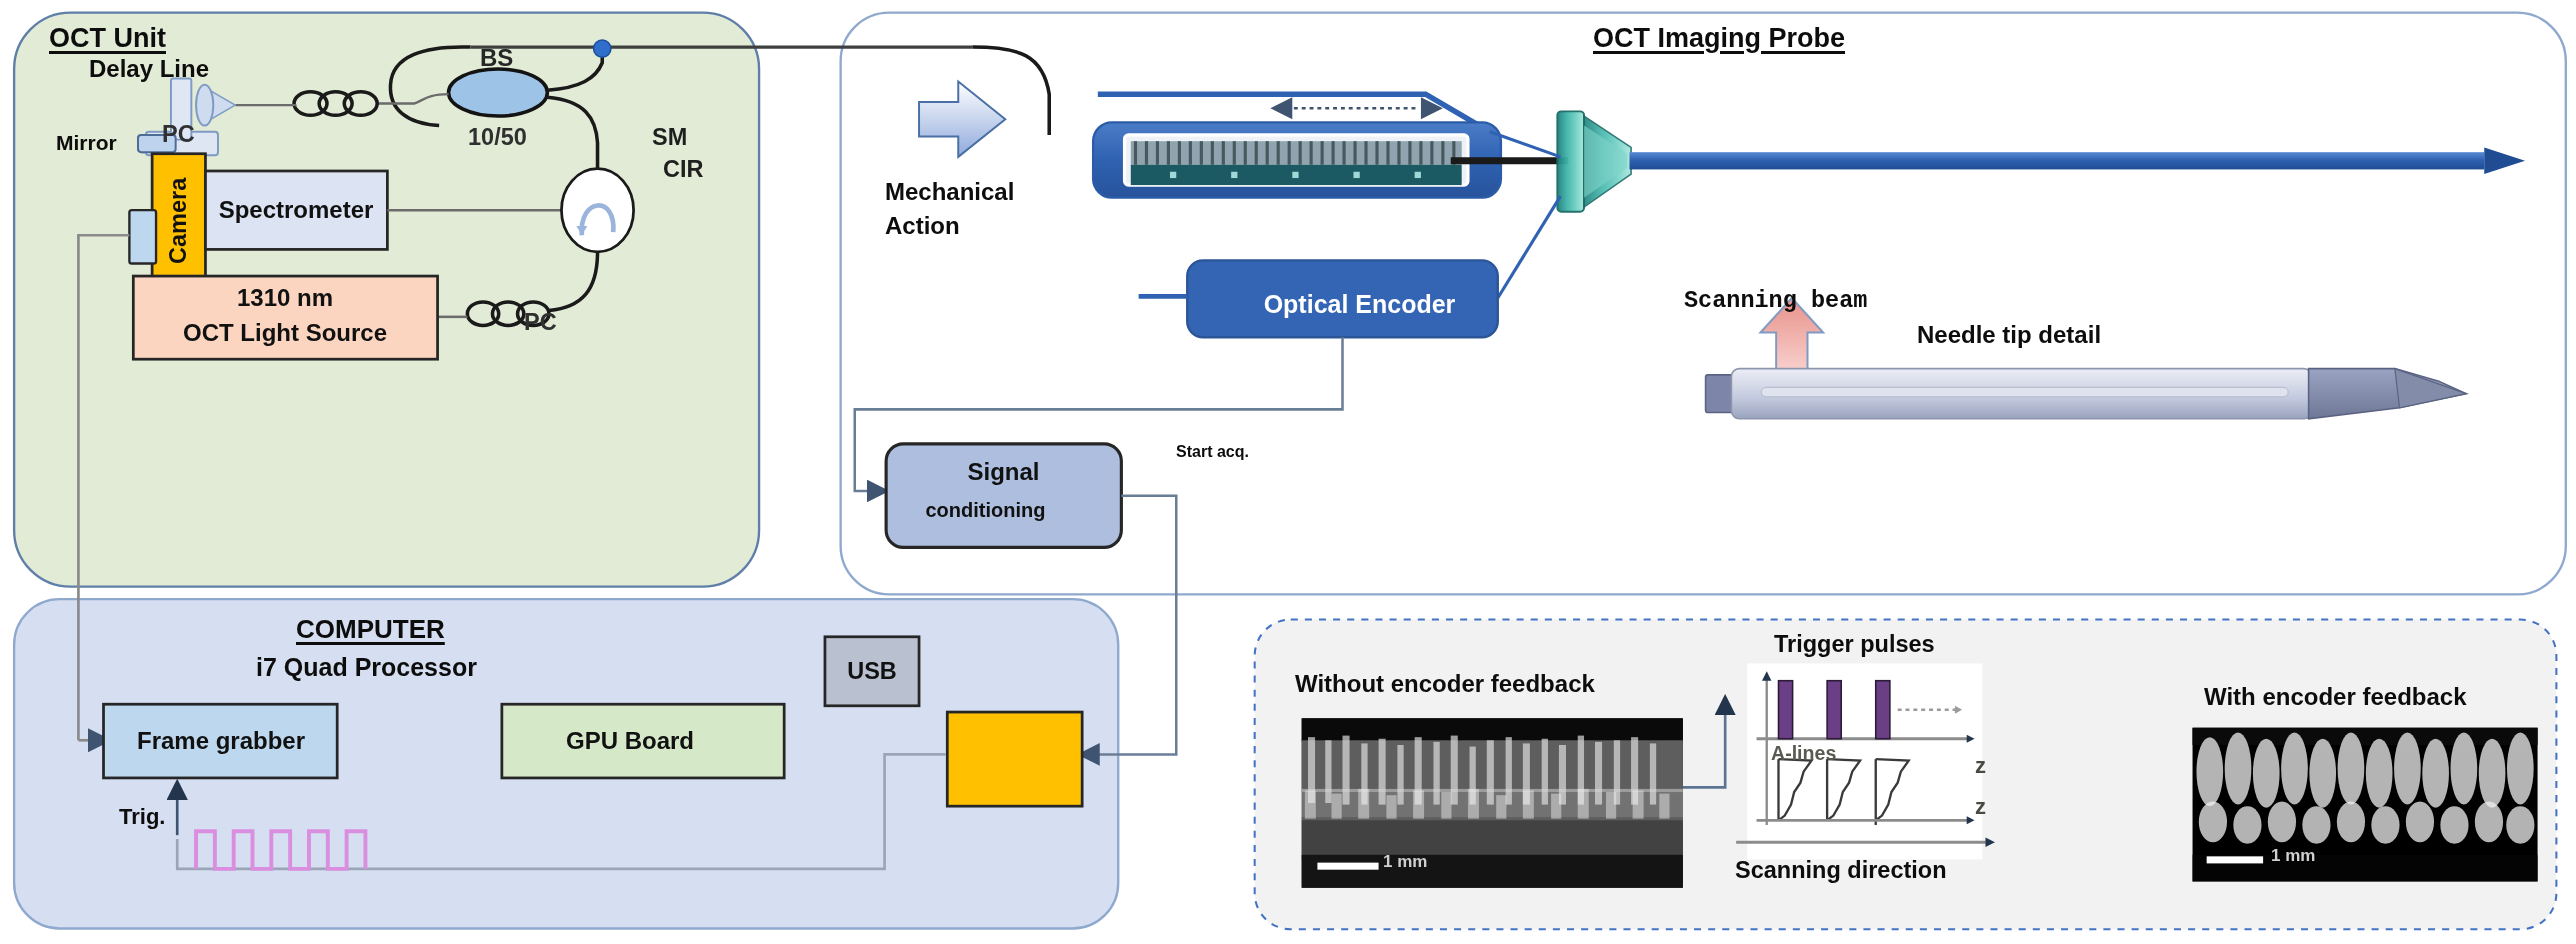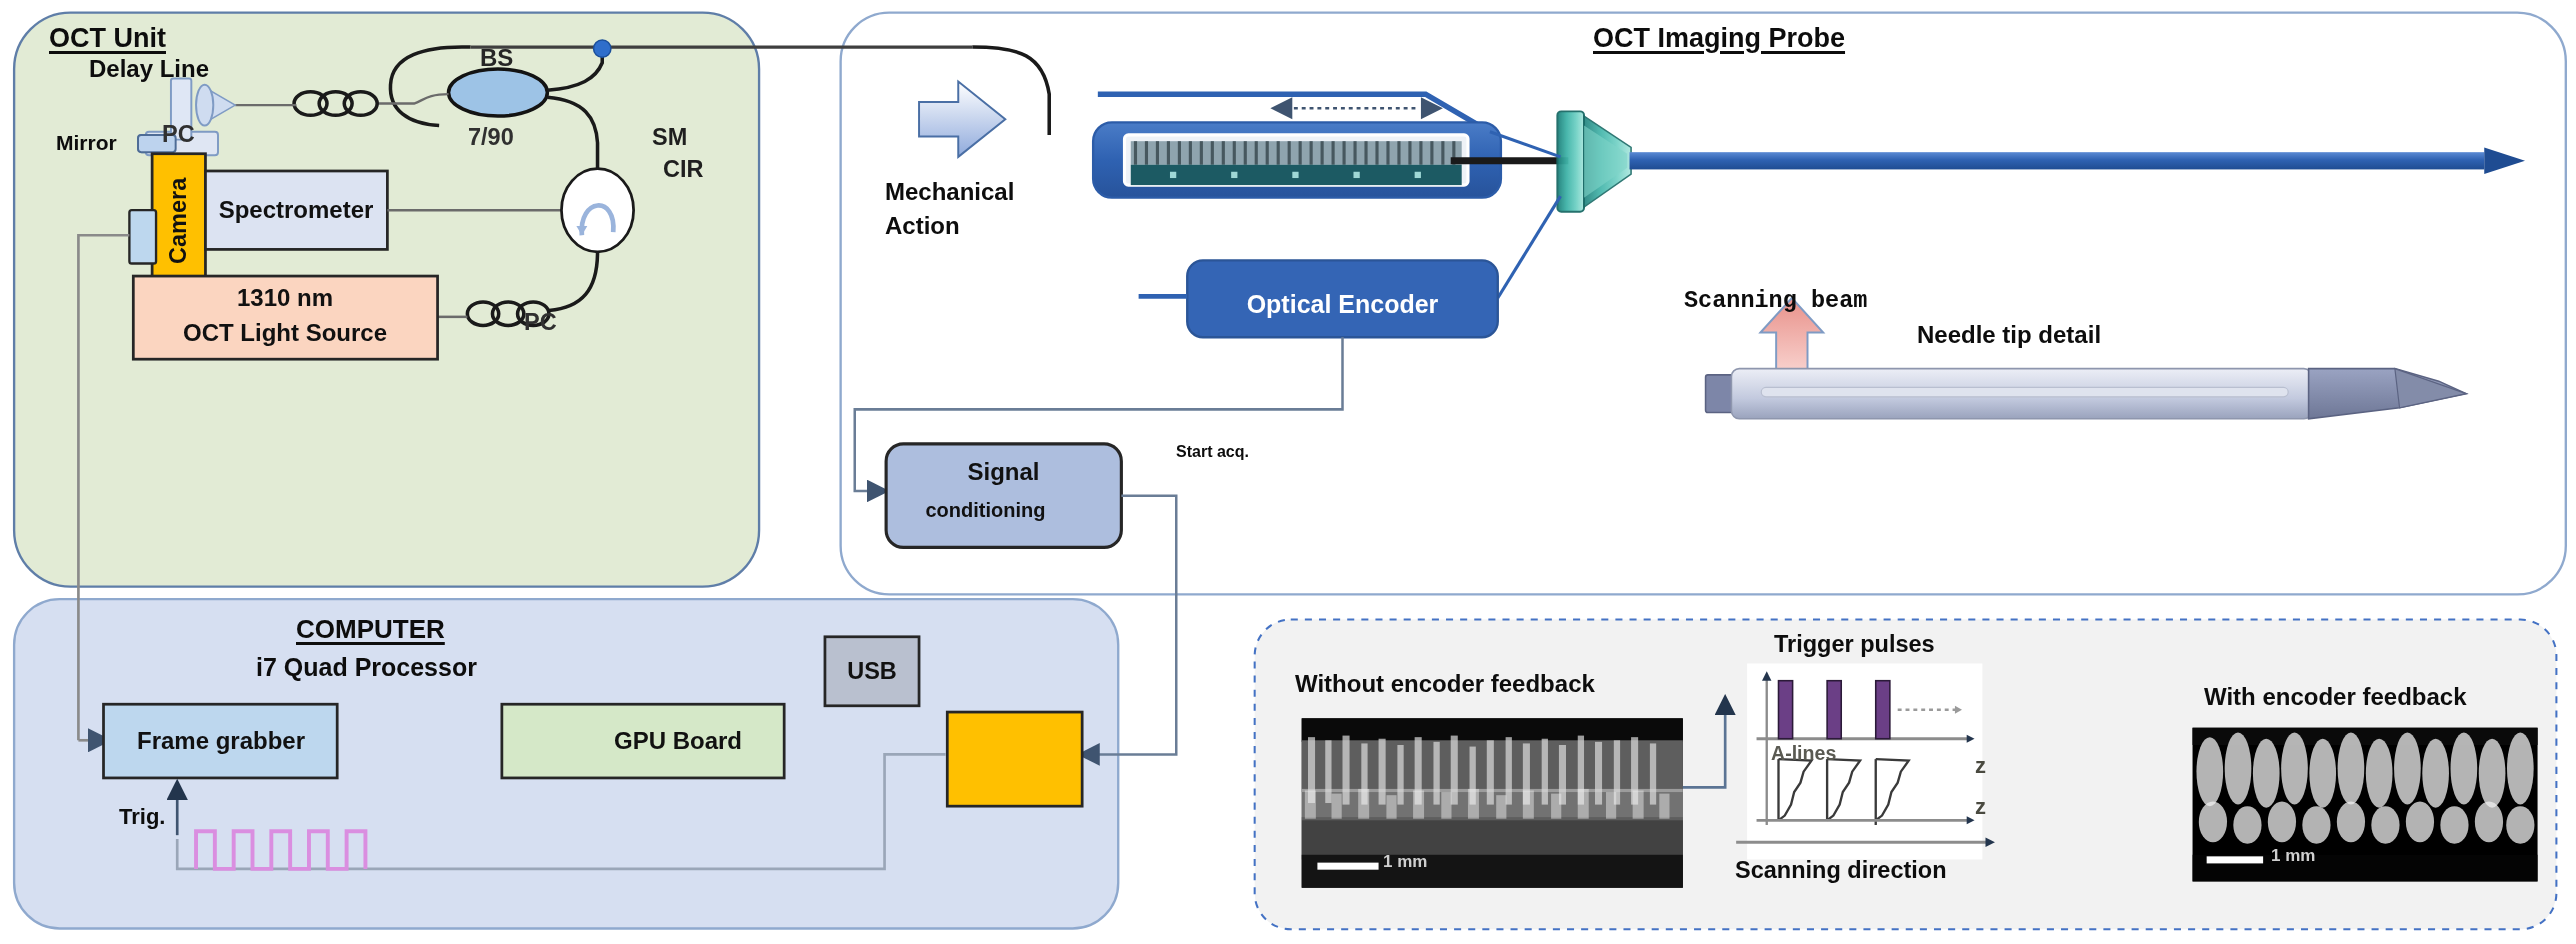--- a/index.html
+++ b/index.html
@@ -344,56 +344,56 @@
   <div class="lbl u" style="left:49px;top:23.5px;font-size:27px;">OCT Unit</div>
 
   <div class="lbl" style="left:89px;top:56px;font-size:24px;">Delay Line</div>
 
   <div class="lbl" style="left:56px;top:132px;font-size:21px;">Mirror</div>
 
   <div class="lbl" style="left:162px;top:122px;font-size:23.5px;color:#303030;">PC</div>
 
   <div class="lbl" style="left:480px;top:45px;font-size:24px;color:#262626;">BS</div>
 
-  <div class="lbl" style="left:468px;top:125px;font-size:23.5px;color:#303030;">7/90</div>
+  <div class="lbl" style="left:468px;top:125px;font-size:23.5px;color:#303030;">10/50</div>
 
   <div class="lbl" style="left:652px;top:125px;font-size:23.5px;color:#1f1f1f;">SM</div>
   <div class="lbl" style="left:652px;top:157px;font-size:23.5px;color:#1f1f1f;margin-left:11px;">CIR</div>
 
   <div class="lbl" style="left:524px;top:310px;font-size:23.5px;color:#303030;">PC</div>
 
   <div class="boxtext" style="left:152px;top:154px;width:53px;height:133px;font-size:23.5px;
        writing-mode:vertical-rl;transform:rotate(180deg);">Camera</div>
 
   <div class="boxtext" style="left:205px;top:171px;width:182px;height:78px;font-size:24px;">Spectrometer</div>
 
   <div class="boxtext" style="left:133px;top:282px;width:304px;height:31px;font-size:24px;">1310 nm</div>
   <div class="boxtext" style="left:133px;top:317px;width:304px;height:31px;font-size:24px;">OCT Light Source</div>
 
   <div class="lbl u" style="left:1593px;top:23.5px;font-size:27px;">OCT Imaging Probe</div>
 
   <div class="lbl" style="left:885px;top:179px;font-size:24px;">Mechanical</div>
   <div class="lbl" style="left:885px;top:213px;font-size:24px;">Action</div>
 
-  <div class="boxtext" style="left:1187px;top:260px;width:311px;height:88px;font-size:25px;color:#ffffff;">Optical Encoder</div>
+  <div class="boxtext" style="left:1187px;top:260px;width:311px;height:88px;font-size:25px;color:#ffffff;padding-left:17px;">Optical Encoder</div>
 
   <div class="lbl" style="left:1176px;top:444px;font-size:16px;">Start acq.</div>
 
   <div class="boxtext" style="left:886px;top:453px;width:235px;height:38px;font-size:24px;">Signal</div>
   <div class="boxtext" style="left:886px;top:492px;width:199px;height:38px;font-size:20px;">conditioning</div>
 
   <div class="lbl" style="left:1684px;top:289px;font-size:23.5px;font-family:Liberation Mono, monospace;">Scanning beam</div>
 
   <div class="lbl" style="left:1917px;top:322px;font-size:24px;">Needle tip detail</div>
 
   <div class="lbl u" style="left:296px;top:616px;font-size:26px;">COMPUTER</div>
   <div class="lbl" style="left:256px;top:654px;font-size:25px;">i7 Quad Processor</div>
 
   <div class="boxtext" style="left:104px;top:704px;width:234px;height:74px;font-size:24px;">Frame grabber</div>
-  <div class="boxtext" style="left:502px;top:704px;width:256px;height:74px;font-size:24px;margin-left:48px;">GPU Board</div>
+  <div class="boxtext" style="left:502px;top:704px;width:256px;height:74px;font-size:24px;">GPU Board</div>
   <div class="boxtext" style="left:825px;top:637px;width:94px;height:69px;font-size:23.5px;">USB</div>
 
   <div class="lbl" style="left:119px;top:805px;font-size:22px;">Trig.</div>
 
   <div class="lbl" style="left:1295px;top:671px;font-size:24px;">Without encoder feedback</div>
   <div class="lbl" style="left:2204px;top:684px;font-size:24px;">With encoder feedback</div>
 
   <div class="lbl" style="left:1383px;top:853px;font-size:17px;color:#cfcfcf;">1 mm</div>
   <div class="lbl" style="left:2271px;top:847px;font-size:17px;color:#cfcfcf;">1 mm</div>
 

